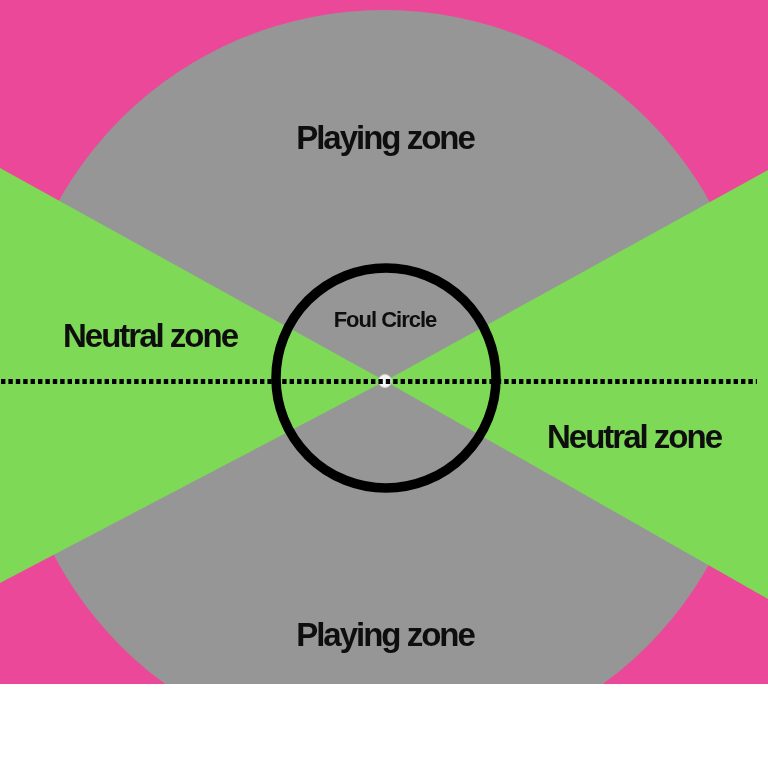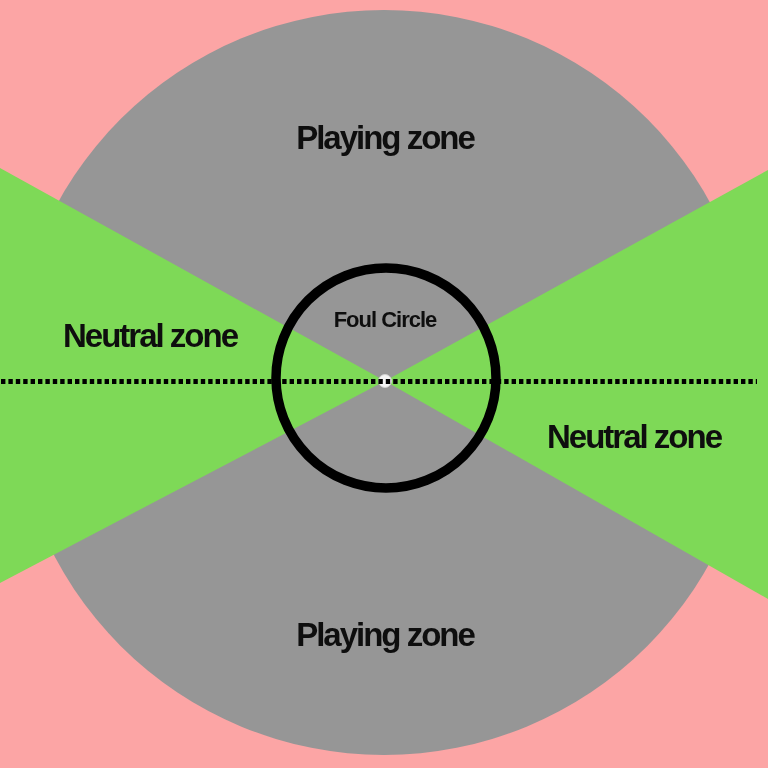--- a/index.html
+++ b/index.html
@@ -3,23 +3,23 @@
 <meta charset="utf-8">
 <style>
   html, body {
     margin: 0;
     padding: 0;
     background: #ffffff;
   }
   .stage {
     position: relative;
     width: 768px;
-    height: 768px;
+    height: 684px;
     overflow: hidden;
-    background: #fca5a5;
+    background: #ec4899;
   }
   svg {
     display: block;
     width: 768px;
     height: 768px;
   }
   text {
     font-family: "Liberation Sans", "DejaVu Sans", sans-serif;
     font-weight: 700;
   }

